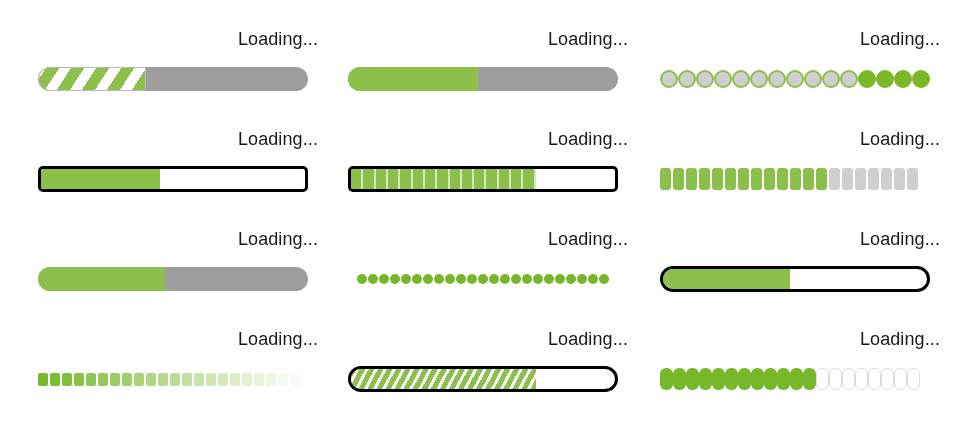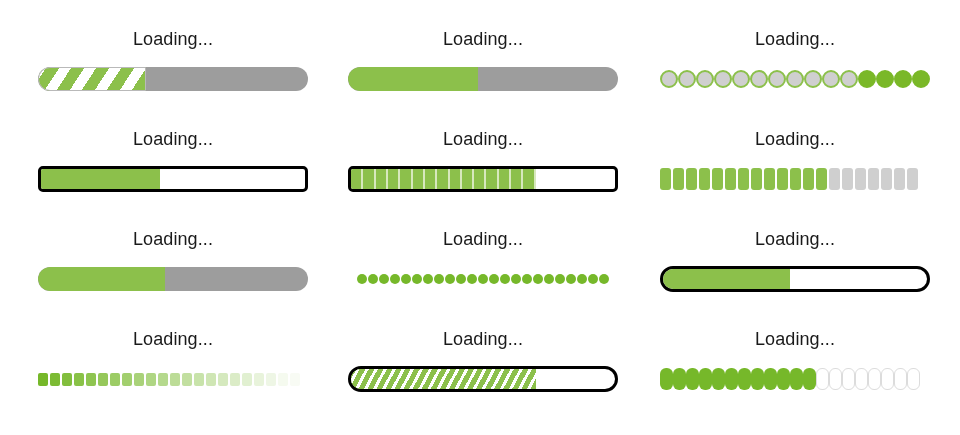--- a/index.html
+++ b/index.html
@@ -25,21 +25,21 @@
     position: absolute;
     width: 290px;
     height: 100px;
   }
 
   .cell-label {
     position: absolute;
     left: 0;
     top: 0;
     width: 290px;
-    text-align: center;
+    text-align: right;
     font-size: 18px;
     line-height: 22px;
     color: #1a1a1a;
     font-family: "Liberation Sans", sans-serif;
     letter-spacing: 0.1px;
     white-space: nowrap;
   }
 
   .track-area {
     position: absolute;

